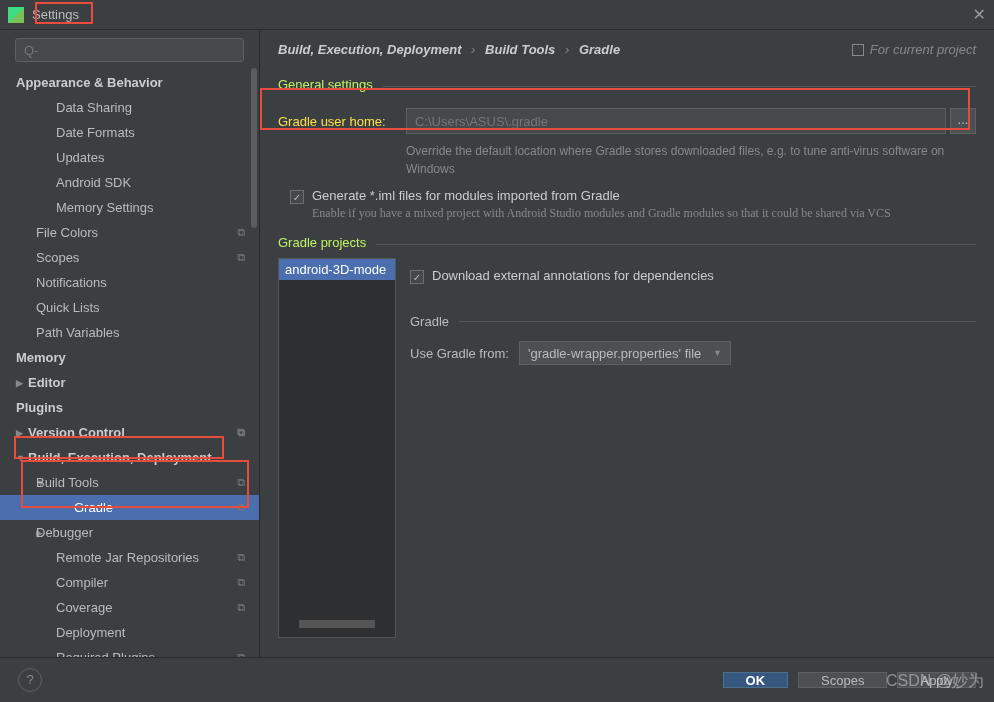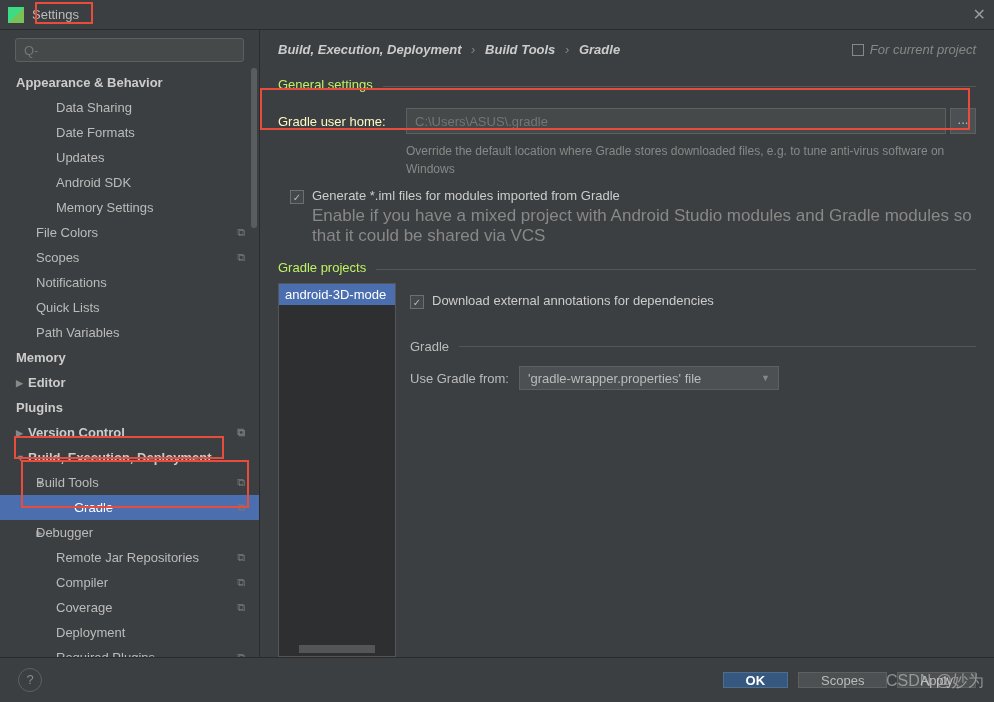--- a/index.html
+++ b/index.html
@@ -27,36 +27,36 @@
 .main { flex: 1; padding: 12px 18px 0 18px; display: flex; flex-direction: column; position: relative; }
 .header-row { display: flex; align-items: center; margin-bottom: 16px; font-style: italic; }
 .breadcrumb { font-weight: bold; color: #ccc; }
 .breadcrumb .sep { color: #888; margin: 0 6px; font-weight: normal; }
 .for-project { margin-left: auto; color: #888; display: flex; align-items: center; gap: 6px; }
 .for-project .icn { width: 12px; height: 12px; border: 1px solid #888; }
 .section-title { color: #bef264; margin: 4px 0 8px 0; }
 .divider-line { height: 1px; background: #555; flex: 1; margin-left: 10px; }
 .section-row { display: flex; align-items: center; }
 .form-row { display: flex; align-items: center; margin: 8px 0; }
-.form-label { width: 128px; color: #fef9c3; }
+.form-label { width: 128px; color: #fde047; }
 .form-input { flex: 1; height: 26px; background: #45494a; border: 1px solid #5e6060; color: #888; padding: 0 8px; }
 .browse-btn { width: 26px; height: 26px; margin-left: 4px; background: #4c5052; border: 1px solid #5e6060; color: #bbb; text-align: center; line-height: 22px; cursor: pointer; }
 .main-highlight { position: absolute; left: 0px; top: 58px; width: 710px; height: 42px; border: 2px solid #e84c3d; pointer-events: none; }
 .hint { color: #888; margin-left: 128px; font-size: 12px; line-height: 1.5; }
 .checkbox-row { display: flex; align-items: flex-start; margin: 10px 0 2px 12px; gap: 8px; }
 .checkbox { width: 14px; height: 14px; background: #43494a; border: 1px solid #6e6e6e; display: inline-flex; align-items: center; justify-content: center; color: #bbb; font-size: 10px; margin-top: 2px; }
 .checkbox-label { color: #ccc; }
-.checkbox-hint { color: #888; font-size: 17px; margin-left: 34px; margin-bottom: 10px; }
+.checkbox-hint { color: #888; font-size: 12px; margin-left: 34px; margin-bottom: 10px; font-family: Liberation Serif, serif; }
 .projects-layout { display: flex; gap: 14px; height: 380px; }
 .project-list { width: 118px; background: #2d2f30; border: 1px solid #555; }
 .project-item { background: #4b6eaf; color: #fff; padding: 3px 6px; }
 .project-scrollbar { height: 8px; background: #555; margin: 0 20px; }
 .project-right { flex: 1; }
 .gradle-section { margin-top: 30px; }
-.select-box { display: inline-flex; align-items: center; justify-content: space-between; width: 260px; height: 24px; background: #4c5052; border: 1px solid #5e6060; padding: 0 8px; color: #bbb; margin-left: 10px; cursor: pointer; }
+.select-box { display: inline-flex; align-items: center; justify-content: space-between; width: 212px; height: 24px; background: #4c5052; border: 1px solid #5e6060; padding: 0 8px; color: #bbb; margin-left: 10px; cursor: pointer; }
 .select-box .chev { font-size: 9px; color: #888; }
 .footer { position: absolute; bottom: 0; left: 0; right: 0; height: 45px; border-top: 1px solid #2b2b2b; display: flex; align-items: center; padding: 0 18px; gap: 10px; }
 .help-btn { width: 24px; height: 24px; border: 1px solid #5e6060; border-radius: 50%; color: #888; text-align: center; line-height: 22px; cursor: pointer; }
 .footer-spacer { flex: 1; }
 .btn { height: 16px; padding: 0 22px; border: 1px solid #5e6060; background: #4c5052; color: #bbb; cursor: pointer; display: inline-flex; align-items: center; }
 .btn.primary { background: #365880; border-color: #4c708c; color: #fff; font-weight: bold; }
 .watermark { position: absolute; right: 10px; bottom: 10px; color: #ddd; opacity: 0.5; font-size: 16px; pointer-events: none; }
 .scrollbar-v { position: absolute; right: 2px; top: 38px; width: 6px; height: 160px; background: #5a5d5f; border-radius: 3px; }
 </style>
 </head>

